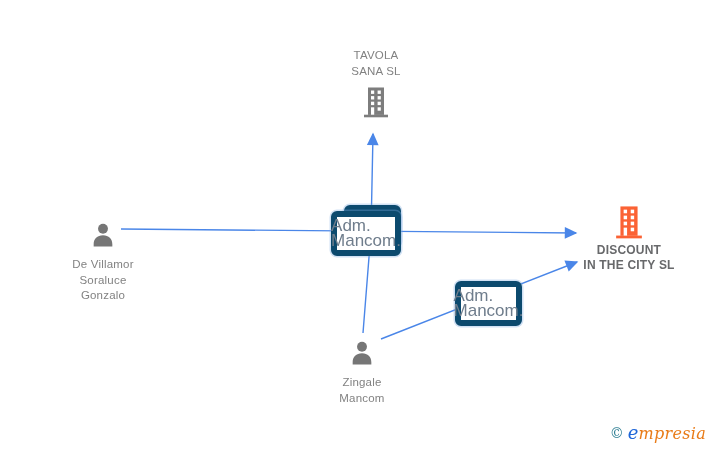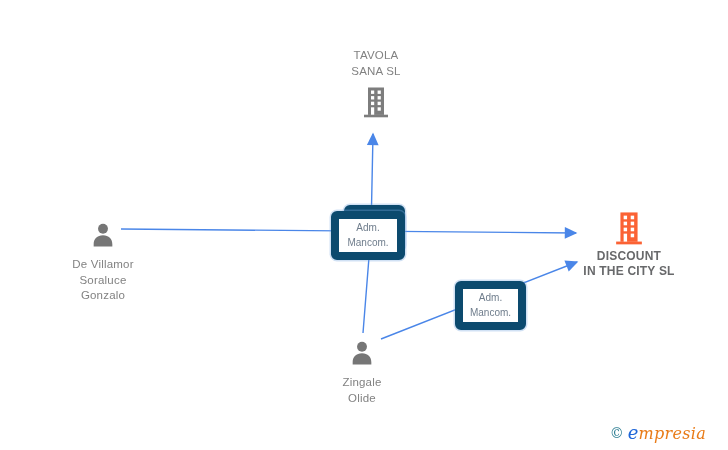--- a/index.html
+++ b/index.html
@@ -27,27 +27,27 @@
   }
   .node-label.bold{
     font-weight:bold;
     color:#68696b;
     font-size:12px;
     line-height:15px;
   }
   .edge-label{
     position:absolute;
     background:#ffffff;
-    border:8px solid #0c4a6e;
+    border:6px solid #0c4a6e;
     border-radius:6px;
     box-shadow:0 0 0 1.5px rgba(122,170,224,0.35);
     display:flex;align-items:center;justify-content:center;
-    font-size:10px;
+    font-size:17px;
     color:#6f7d8c;
-    text-align:center;
+    text-align:left;
     line-height:14.5px;
     white-space:pre-line;
   }
   .edge-label.ghost{z-index:2;}
   .edge-label.front{z-index:3;}
   .logo{
     position:absolute;
     right:22px;bottom:7px;
     z-index:2;
     font-family:"DejaVu Serif", serif;
@@ -94,21 +94,21 @@
   <div class="node" style="left:33px;top:222px;width:140px;">
     <svg class="node-icon" width="30" height="28" viewBox="0 0 32 30">
       <circle cx="16" cy="7.2" r="5.3" fill="#767676"></circle>
       <path d="M16,14.2 c-6.2,0 -10,3.7 -10,9.6 L6,26.2 h20 v-2.4 c0,-5.9 -3.8,-9.6 -10,-9.6 z" fill="#767676"></path>
     </svg>
     <div class="node-label" style="margin-top:7px;">De Villamor
 Soraluce
 Gonzalo</div>
   </div>
 
-  <div class="node" style="left:559px;top:212px;width:140px;">
+  <div class="node" style="left:559px;top:206px;width:140px;">
     <svg class="node-icon" width="30" height="33" viewBox="0 0 28 30">
       <rect x="2" y="27.2" width="24" height="2.6" fill="#fb6234"></rect>
       <rect x="6" y="0" width="16" height="27.4" fill="#fb6234"></rect>
       <rect x="9" y="3" width="3.2" height="3.4" fill="#ffffff"></rect>
       <rect x="15.6" y="3" width="3.2" height="3.4" fill="#ffffff"></rect>
       <rect x="9" y="8.6" width="3.2" height="3.4" fill="#ffffff"></rect>
       <rect x="15.6" y="8.6" width="3.2" height="3.4" fill="#ffffff"></rect>
       <rect x="9" y="14.2" width="3.2" height="3.4" fill="#ffffff"></rect>
       <rect x="15.6" y="14.2" width="3.2" height="3.4" fill="#ffffff"></rect>
       <rect x="9" y="19.8" width="3.2" height="7.4" fill="#ffffff"></rect>
@@ -117,21 +117,21 @@
     <div class="node-label bold" style="margin-top:4px;">DISCOUNT
 IN THE CITY SL</div>
   </div>
 
   <div class="node" style="left:292px;top:340px;width:140px;">
     <svg class="node-icon" width="30" height="28" viewBox="0 0 32 30">
       <circle cx="16" cy="7.2" r="5.3" fill="#767676"></circle>
       <path d="M16,14.2 c-6.2,0 -10,3.7 -10,9.6 L6,26.2 h20 v-2.4 c0,-5.9 -3.8,-9.6 -10,-9.6 z" fill="#767676"></path>
     </svg>
     <div class="node-label" style="margin-top:7px;">Zingale
-Olide</div>
+Mancom</div>
   </div>
 
   <div class="edge-label ghost" style="left:344px;top:205px;width:45px;height:30px;"></div>
 
   <div class="edge-label front" style="left:331px;top:211px;width:58px;height:33px;">
     <span>Adm.
 Mancom.</span>
   </div>
 
   <div class="edge-label front" style="left:455px;top:281px;width:55px;height:33px;">

